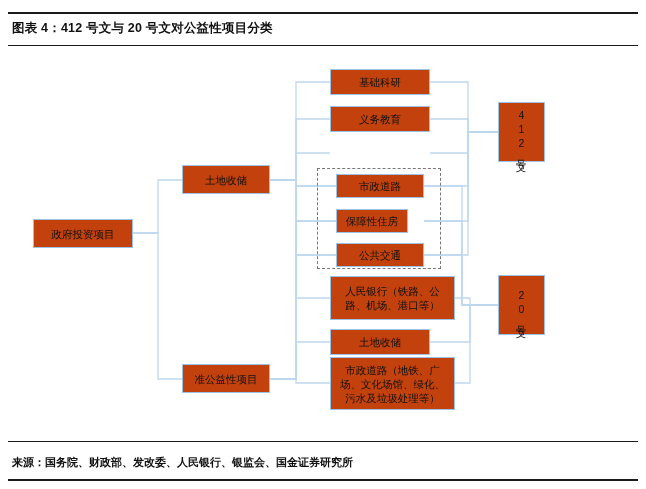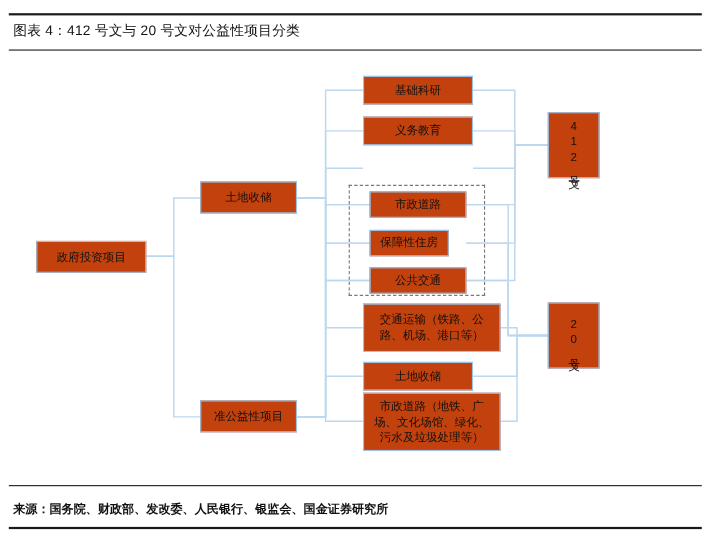--- a/index.html
+++ b/index.html
@@ -27,21 +27,21 @@
   .rule-bottom {
     position: absolute; left: 8px; top: 441px;
     width: 630px; height: 1px; background: #1a1a1a;
   }
   .rule-foot {
     position: absolute; left: 8px; top: 479px;
     width: 630px; height: 2px; background: #1a1a1a;
   }
   #title {
     position: absolute; left: 12px; top: 20px;
-    font-size: 12.5px; font-weight: normal;
+    font-size: 12.5px; font-weight: bold;
     letter-spacing: 0.2px;
     color: #111111;
     white-space: nowrap;
   }
   #source {
     position: absolute; left: 12px; top: 455px;
     font-size: 11px; font-weight: bold;
     color: #111111;
     white-space: nowrap;
   }
@@ -135,21 +135,21 @@
     <div class="node" style="left:182px; top:118px; width:88px; height:29px;">土地收储</div>
     <div class="node" style="left:182px; top:317px; width:88px; height:29px;">准公益性项目</div>
 
     <div class="node" style="left:330px; top:22px; width:100px; height:26px;">基础科研</div>
     <div class="node" style="left:330px; top:59px; width:100px; height:26px;">义务教育</div>
 
     <div class="node" style="left:336px; top:127px; width:88px; height:24px;">市政道路</div>
     <div class="node" style="left:336px; top:162px; width:72px; height:24px;">保障性住房</div>
     <div class="node" style="left:336px; top:196px; width:88px; height:24px;">公共交通</div>
 
-    <div class="node" style="left:330px; top:229px; width:125px; height:44px;">交通运输（铁路、公路、机场、港口等）</div>
+    <div class="node" style="left:330px; top:229px; width:125px; height:44px;">人民银行（铁路、公路、机场、港口等）</div>
     <div class="node" style="left:330px; top:282px; width:100px; height:26px;">土地收储</div>
     <div class="node" style="left:330px; top:310px; width:125px; height:53px;">市政道路（地铁、广场、文化场馆、绿化、污水及垃圾处理等）</div>
 
     <div class="node vert" style="left:498px; top:55px; width:47px; height:60px;">412号文</div>
     <div class="node vert" style="left:498px; top:228px; width:47px; height:60px;">20号文</div>
 
   </div>
 
   <div class="rule-bottom"></div>
   <div id="source">来源：国务院、财政部、发改委、人民银行、银监会、国金证券研究所</div>

